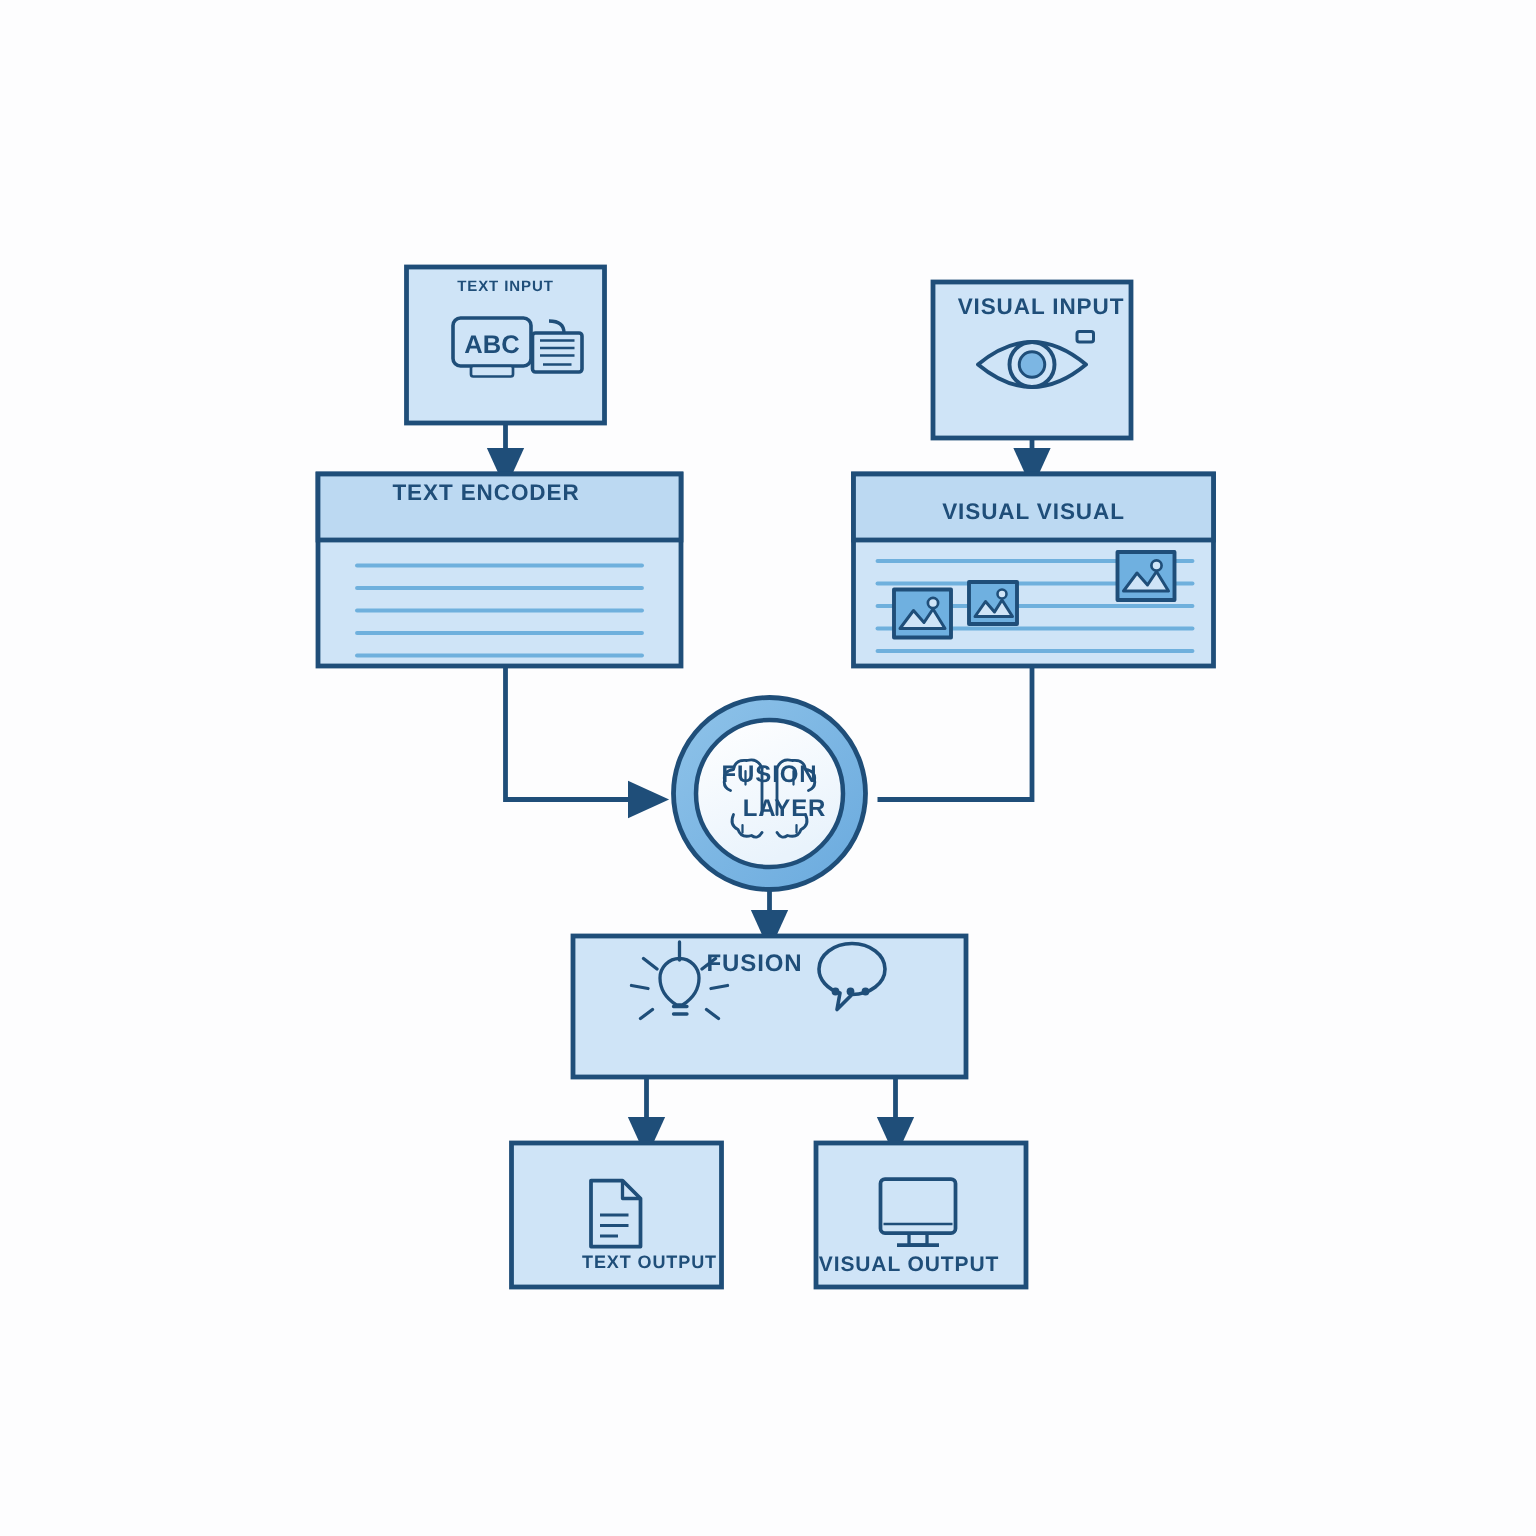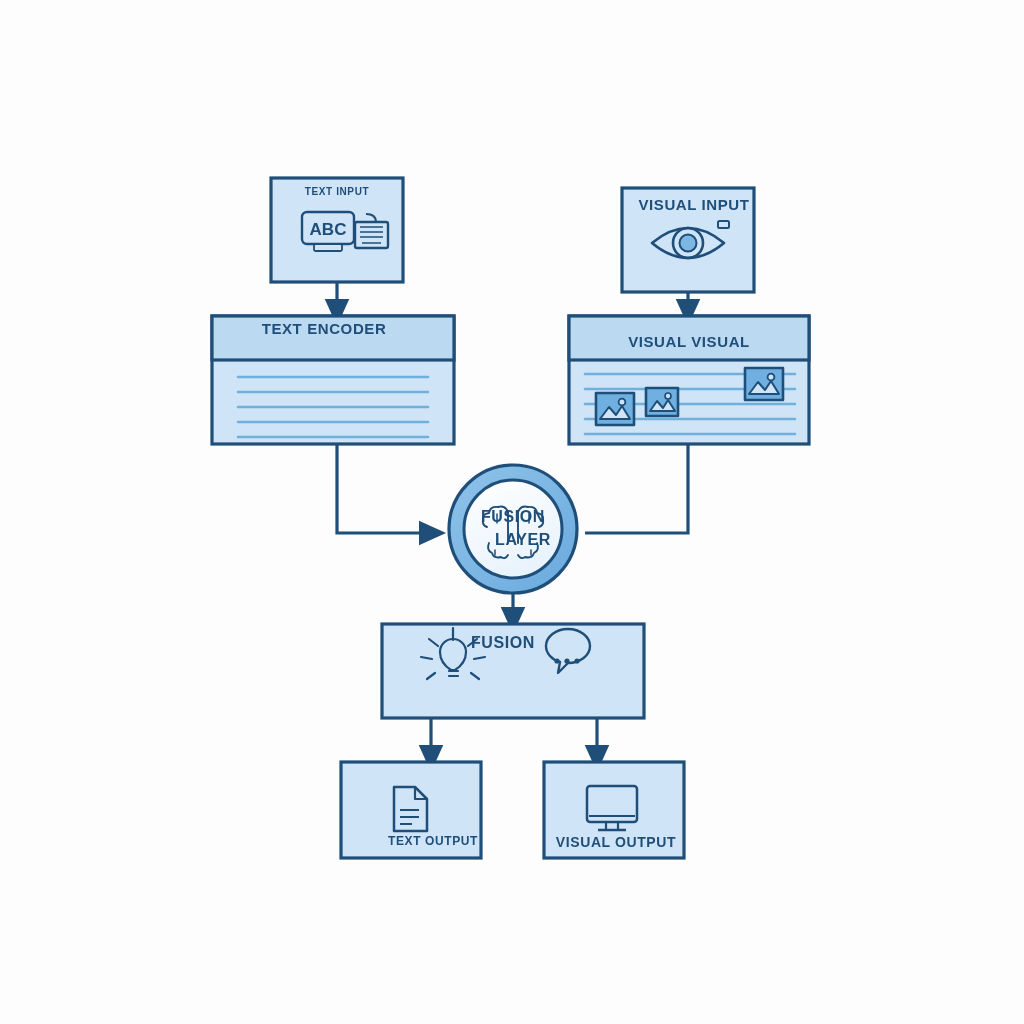--- a/index.html
+++ b/index.html
@@ -194,15 +194,15 @@
 
   <div class="node-label" style="left:453px; top:508px; width:120px; font-size:16px;">FUSION</div>
 
   <div class="node-label" style="left:453px; top:531px; width:140px; font-size:16px;">LAYER</div>
 
   <div class="node-label" style="left:443px; top:634px; width:120px; font-size:16px;">FUSION</div>
 
 
   <div class="node-label" style="left:341px; top:834px; width:120px; font-size:12px;margin-left:32px;">TEXT OUTPUT</div>
 
-  <div class="node-label" style="left:544px; top:834px; width:124px; font-size:14px;margin-left:10px;">VISUAL OUTPUT</div>
+  <div class="node-label" style="left:544px; top:834px; width:124px; font-size:14px;">VISUAL OUTPUT</div>
 
 </div>
 
 </body></html>

